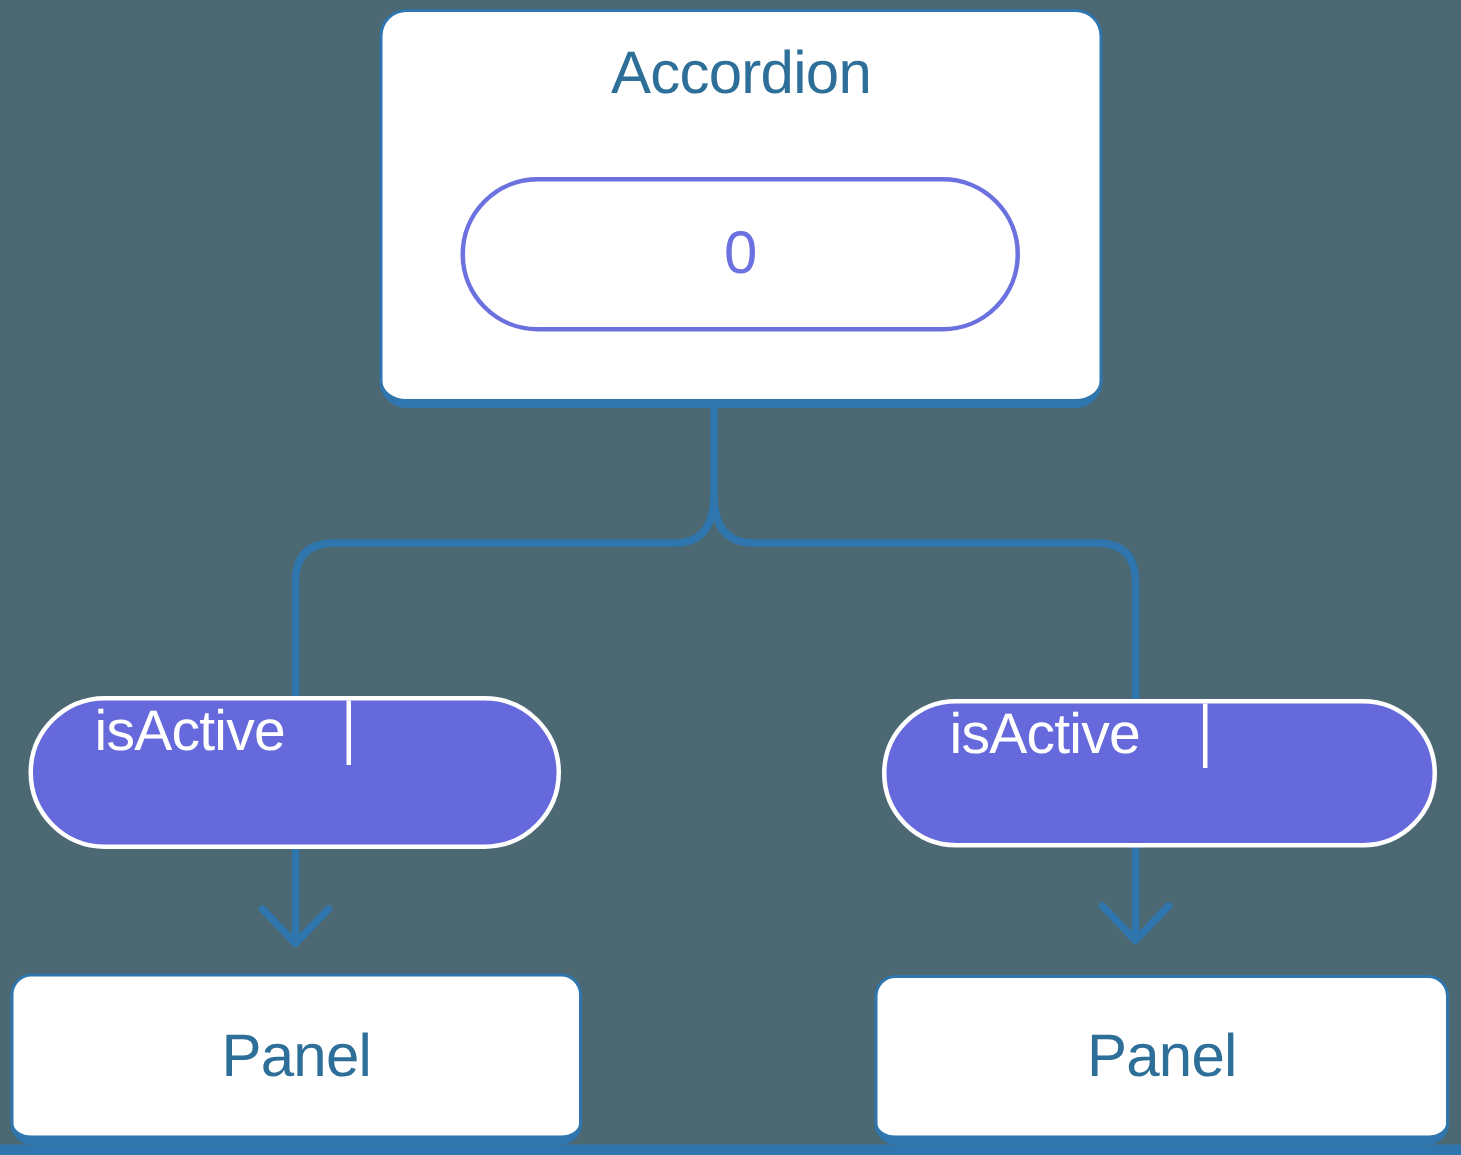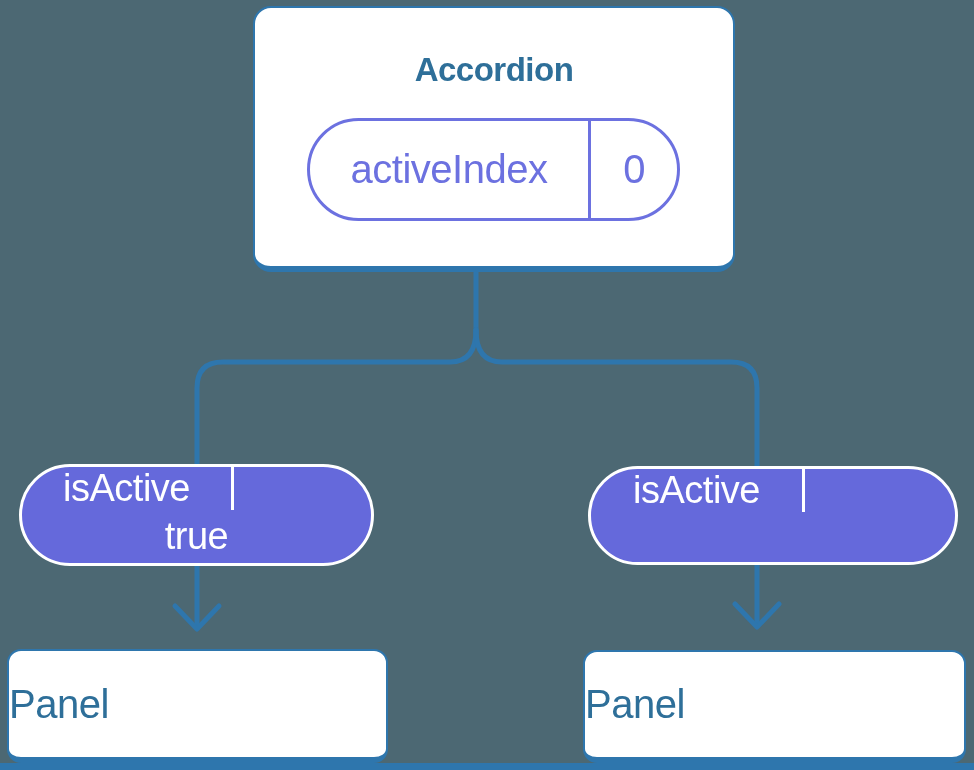--- a/index.html
+++ b/index.html
@@ -36,24 +36,24 @@
     border: 2px solid var(--line, #2E76AD);
     border-bottom-width: 6px;
     z-index: 2;
   }
   .card-root {
     left: 253px; top: 6px;
     width: 482px; height: 266px;
     border-radius: 18px;
   }
   .card-title {
-    margin-top: 43px;
+    margin-top: 19px;
     text-align: center;
-    font-size: 33px;
-    font-weight: 700;
+    font-size: 40px;
+    font-weight: 400;
     color: var(--node_text, #2E6F99);
   }
 
   
   .state-pill {
     position: absolute;
     left: 52px; top: 110px;
     width: 373px; height: 103px;
     box-sizing: border-box;
     border: 3px solid var(--purple_outline, #6C71E0);
@@ -98,21 +98,21 @@
   .prop-pill-left  { left: 19px;  top: 464px; width: 355px; height: 102px; }
   .prop-pill-left  .cell-name { width: 209px; }
   .prop-pill-right { left: 588px; top: 466px; width: 370px; height: 99px; }
   .prop-pill-right .cell-name { width: 211px; }
 
   
   .panel {
     border-radius: 14px;
     display: flex;
     align-items: center;
-    justify-content: flex-start;
+    justify-content: center;
     font-size: 40px;
     font-weight: 500;
     color: var(--node_text, #2E6F99);
   }
   .panel-left  { left: 7px;   top: 649px; width: 381px; height: 114px; }
   .panel-right { left: 583px; top: 650px; width: 383px; height: 113px; }
 
   
   .bottom-band {
     position: absolute;
@@ -131,28 +131,26 @@
     <path d="M476 268 V338"></path>
     <path d="M476 330 Q476 362 450 362 H223 Q197 362 197 388 V626"></path>
     <path d="M476 330 Q476 362 502 362 H731 Q757 362 757 388 V624"></path>
     <path d="M175 606 L197 629 L219 606"></path>
     <path d="M735 604 L757 627 L779 604"></path>
   </svg>
 
   <div class="card card-root">
     <div class="card-title">Accordion</div>
     <div class="state-pill">
-      <div class="cell cell-name">activeIndex</div>
       <div class="cell cell-value">0</div>
     </div>
   </div>
 
   <div class="prop-pill prop-pill-left">
     <div class="cell cell-name">isActive</div>
-    <div class="cell cell-value">true</div>
   </div>
 
   <div class="prop-pill prop-pill-right">
     <div class="cell cell-name">isActive</div>
   </div>
 
   <div class="card panel panel-left">
     <span>Panel</span>
   </div>
   <div class="card panel panel-right">

